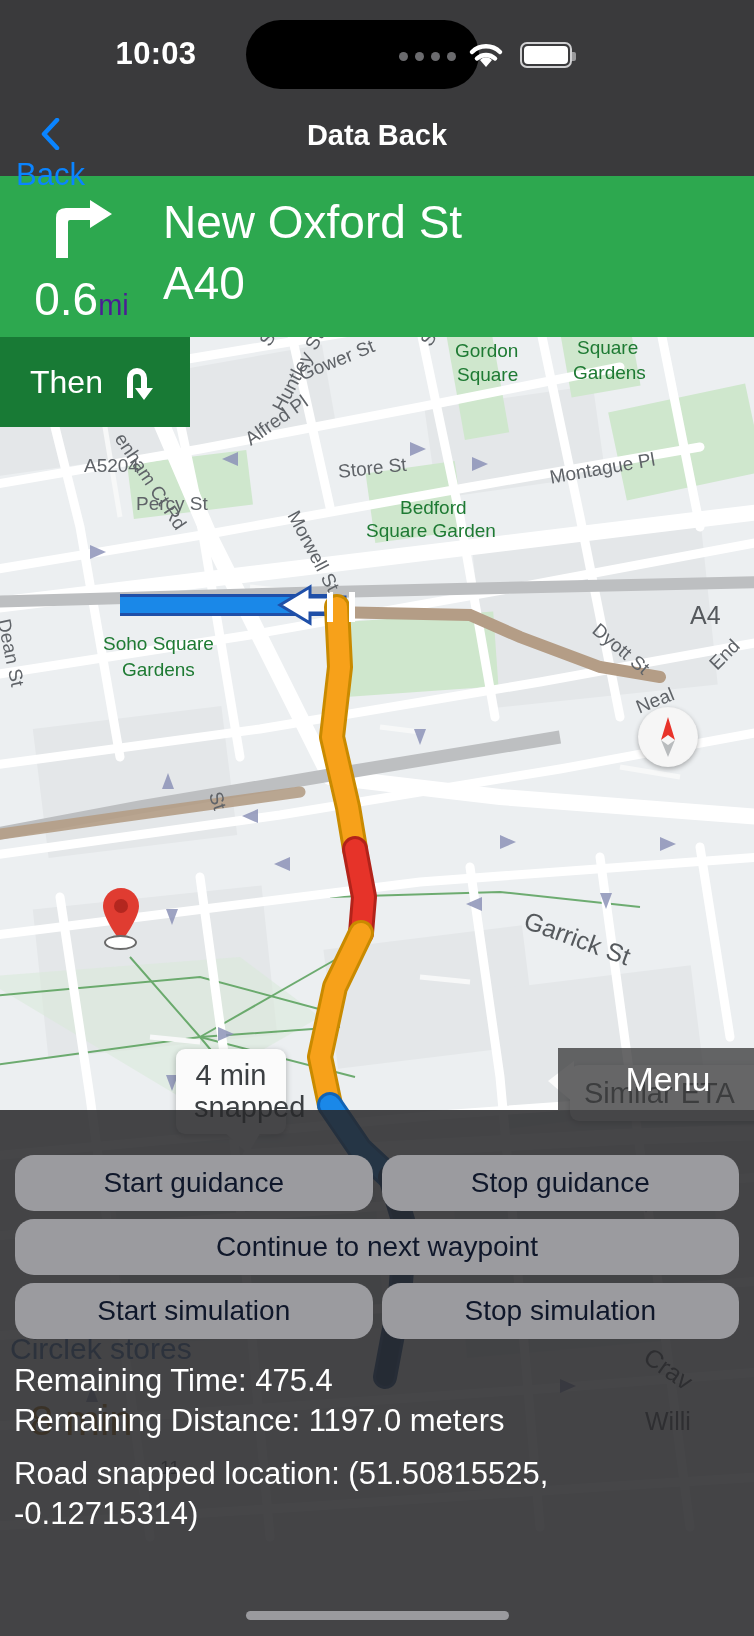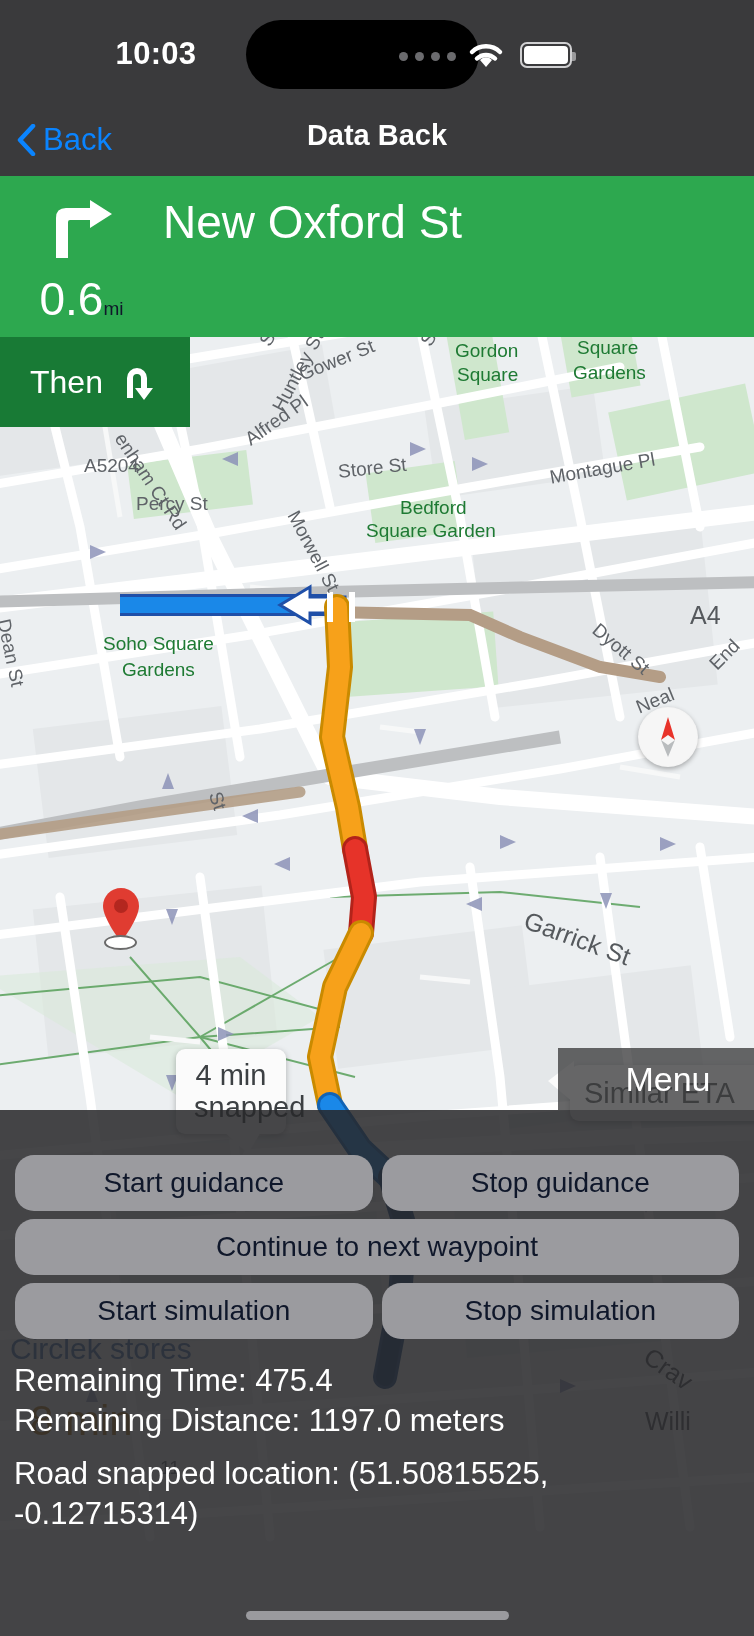--- a/index.html
+++ b/index.html
@@ -20,21 +20,21 @@
   #cellular-dots { position:absolute; right:146px; top:52px; display:flex; gap:7px; }
   #cellular-dots i { width:9px; height:9px; border-radius:50%; background:#6b6b6e; display:block; }
   #wifi-icon { position:absolute; right:96px; top:40px; width:40px; height:30px; }
   #battery-icon { position:absolute; right:30px; top:42px; width:52px; height:26px;
                   border:2.5px solid #d0d0d2; border-radius:7px; }
   #battery-icon::before { content:""; position:absolute; left:2px; top:2px; right:2px; bottom:2px; background:#fff; border-radius:4px; }
   #battery-icon::after { content:""; position:absolute; right:-6px; top:8px; width:4px; height:9px; background:#9a9a9c; border-radius:0 2px 2px 0; }
 
   
   #navbar { position:absolute; left:0; top:104px; width:754px; height:72px; background:#3a3a3c; z-index:40; }
-  #back-button { position:absolute; left:16px; top:14px; height:44px; display:flex; align-items:center; gap:7px; cursor:pointer; }
+  #back-button { position:absolute; left:16px; top:14px; height:44px; display:flex; align-items:center; gap:7px; cursor:pointer;flex-direction:column; }
   #back-chevron { width:20px; height:32px; }
   #back-label { color:#0a84ff; font-size:31px; }
   #nav-title { position:absolute; left:0; top:15px; width:754px; text-align:center; color:#fff; font-size:29px; font-weight:bold; }
 
   
   #map { position:absolute; left:0; top:337px; width:754px; height:1299px; overflow:hidden; background:#eef0f1; z-index:1; }
   .mapsvg { position:absolute; left:0; top:0; width:754px; height:1299px; }
   .mlabel { position:absolute; color:#5f6368; font-size:19px; white-space:nowrap; pointer-events:none; }
   .mlabel.green { color:#1e7a33; text-align:center; font-size:19px; }
   .mlabel.big { font-size:25px; color:#55595d; }
@@ -53,21 +53,21 @@
   #dest-pin { position:absolute; left:100px; top:549px; width:42px; height:58px; }
   
   #compass { position:absolute; left:638px; top:370px; width:60px; height:60px; border-radius:50%;
              background:#f4f4f4; box-shadow:0 2px 5px rgba(0,0,0,.3); }
 
   
   #maneuver-banner { position:absolute; left:0; top:176px; width:754px; height:161px; z-index:30; display:flex; align-items:flex-start; }
   #maneuver-left { width:163px; position:relative; height:161px; }
   #turn-arrow-icon { position:absolute; left:46px; top:22px; width:70px; height:62px; }
   #maneuver-distance { position:absolute; left:0; top:96px; width:163px; text-align:center; color:#fff; font-size:46px; }
-  #maneuver-distance .unit { font-size:19px; color:#0f172a; }
+  #maneuver-distance .unit { font-size:29px; color:#4c1d95; }
   #maneuver-right { padding-top:16px; }
   .maneuver-street { color:#fff; font-size:46px; line-height:1.33; }
 
   
   #then-bar { position:absolute; left:0; top:337px; width:190px; height:90px; background:#187a35; z-index:30;
               display:flex; align-items:center; gap:16px; padding-left:30px; }
   #then-label { color:#fff; font-size:32px; }
   #then-arrow-icon { width:40px; height:40px; }
 
   
@@ -299,20 +299,21 @@
         <svg viewBox="0 0 70 62" width="70" height="62">
           <path d="M10 60 L10 20 Q10 10 20 10 L44 10 L44 2 L66 16 L44 30 L44 22 L24 22 Q22 22 22 24 L22 60 Z" fill="#ffffff"></path>
         </svg>
       </div>
       <div id="maneuver-distance">
         <span>0.6</span><span class="unit">mi</span>
       </div>
     </div>
     <div id="maneuver-right">
       <div class="maneuver-street">New Oxford St</div>
+      <div class="maneuver-street">A40</div>
     </div>
   </div>
 
   <div id="then-bar" style="background: rgb(24, 122, 53);">
     <span id="then-label">Then</span>
     <span id="then-arrow-icon">
       <svg viewBox="0 0 40 40" width="40" height="40">
         <path d="M8 36 L8 16 A10 10 0 0 1 28 16 L28 26 L34 26 L25 38 L16 26 L22 26 L22 16 A4 4 0 0 0 14 16 L14 36 Z" fill="#ffffff"></path>
       </svg>
     </span>

